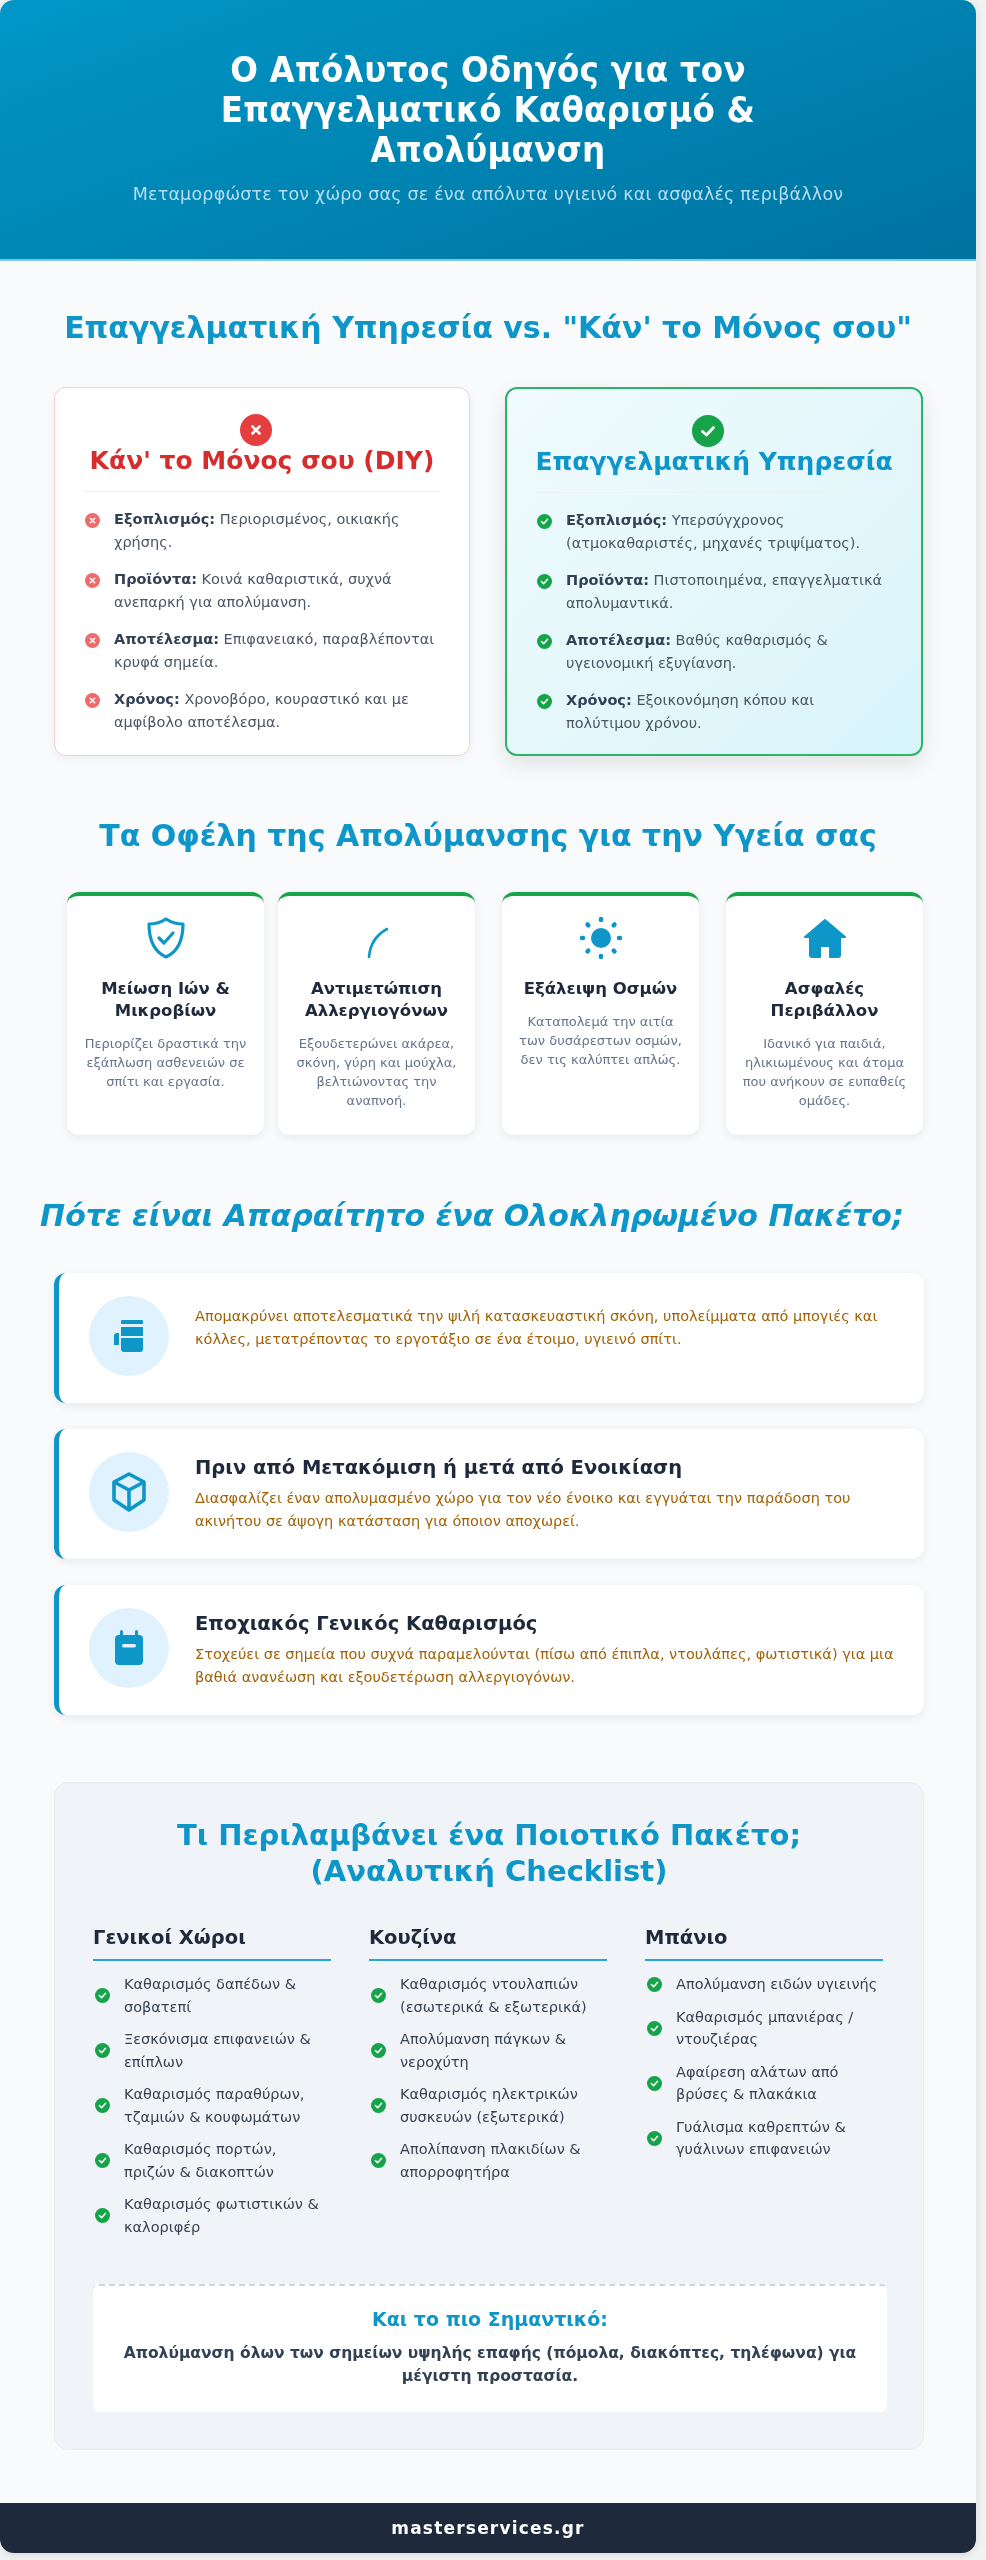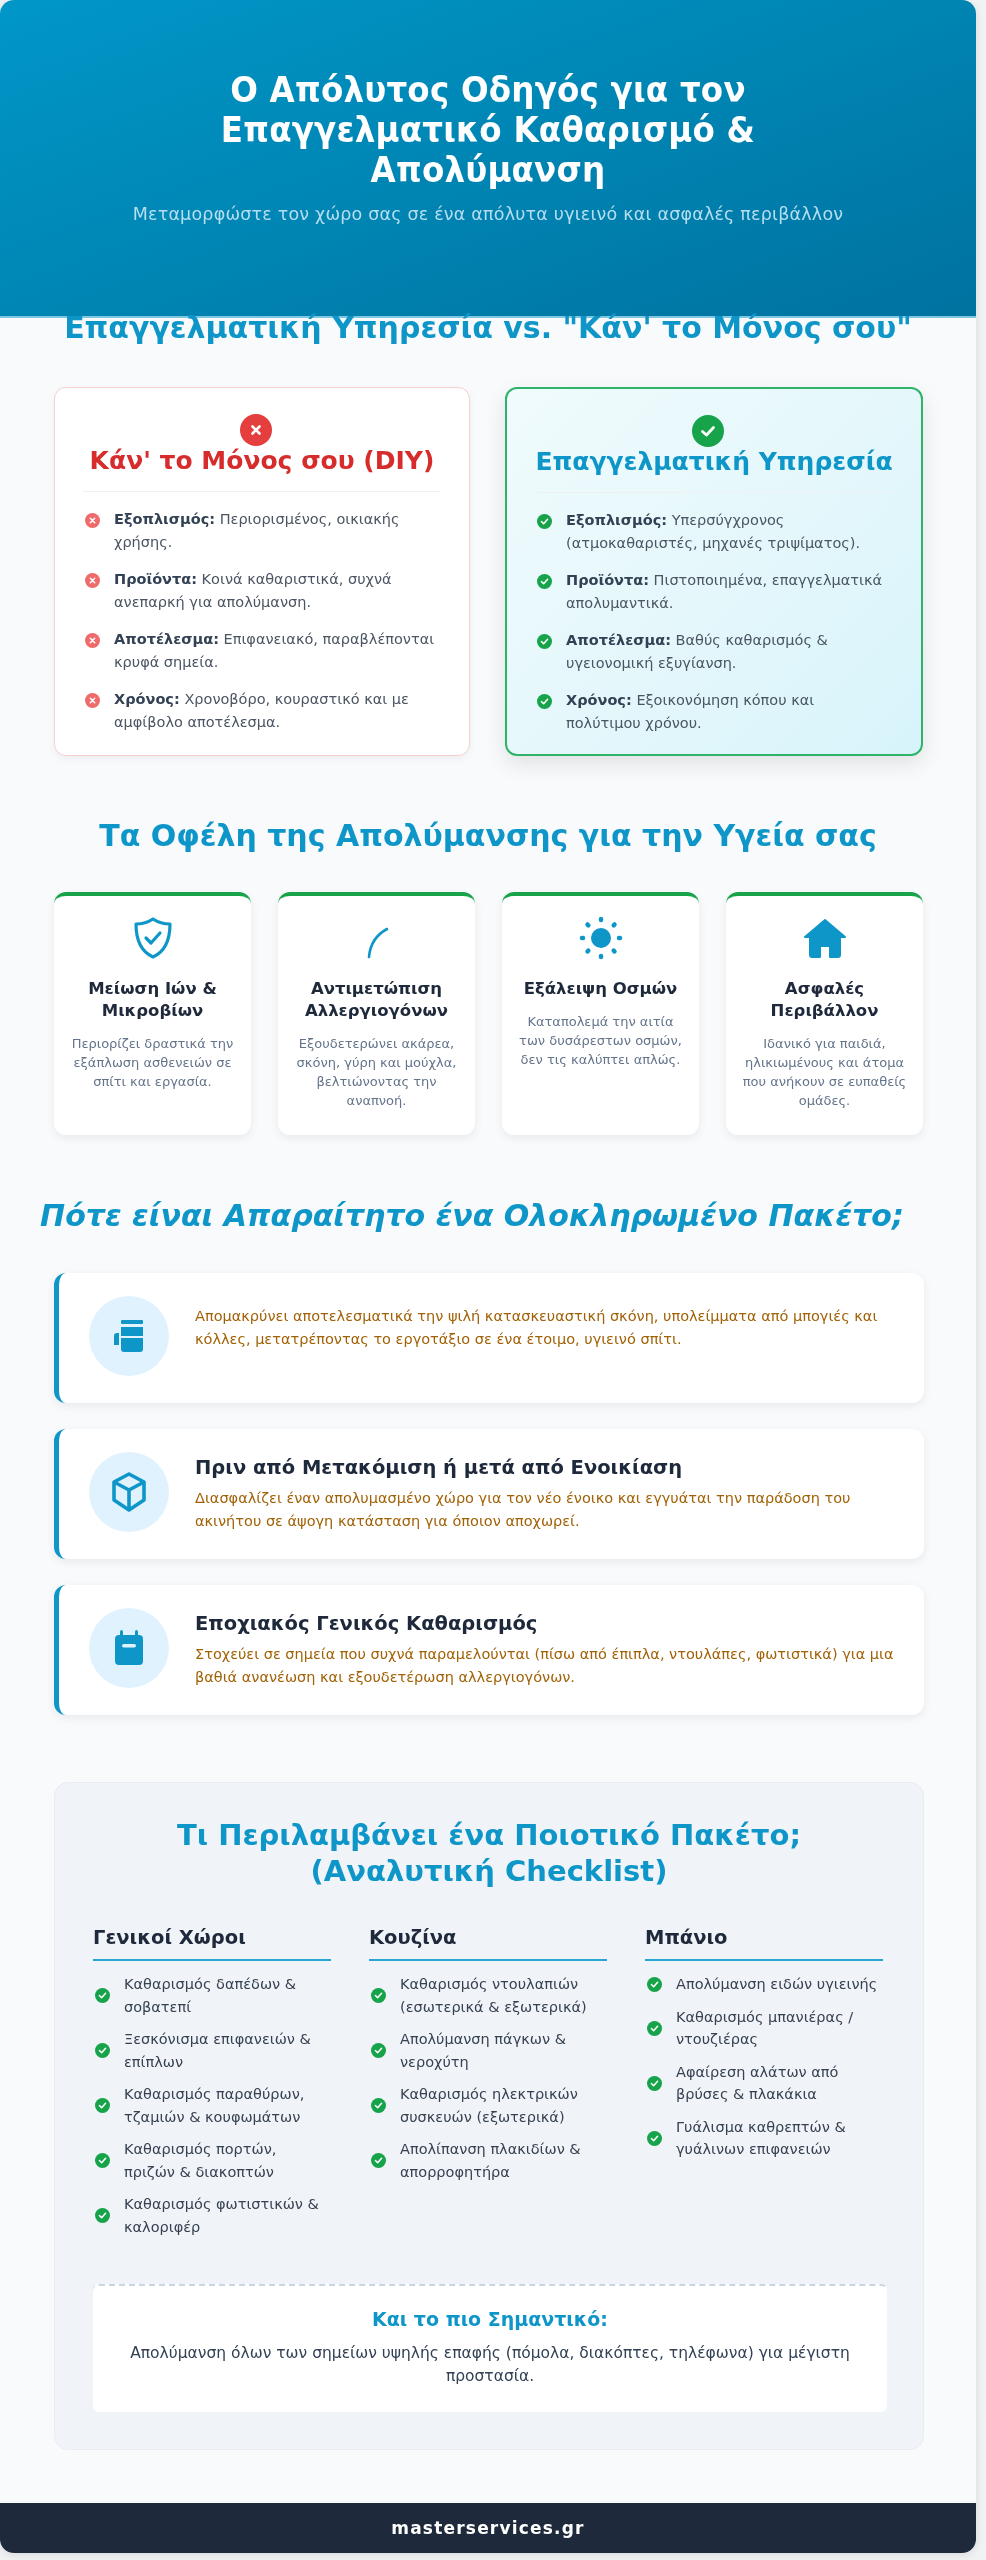--- a/index.html
+++ b/index.html
@@ -7,21 +7,21 @@
   body { font-family: "DejaVu Sans", sans-serif; color: #1e293b; position: relative; }
 
   .page {
     position: absolute; left: 0; top: 0; width: 976px; height: 2553px;
     background: #f8fafc; border-radius: 14px; overflow: hidden;
     box-shadow: 0 2px 8px rgba(0,0,0,0.10);
   }
 
   
   .hero {
-    height: 318px; padding-top: 70px; text-align: center;
+    height: 261px; padding-top: 50px; text-align: center;
     background: linear-gradient(160deg, #0097c8 0%, #0085b3 50%, #0072a0 100%);
     border-bottom: 2px solid #7fc6e0;
   }
   .hero h1 {
     font-family: "DejaVu Sans", sans-serif; font-weight: bold; color: #fff;
     font-size: 35px; line-height: 40px; width: 700px; margin: 0 auto;
     transform: scaleX(0.93); letter-spacing: 0.2px;
   }
   .hero .sub {
     margin-top: 14px; color: #b5def0; font-size: 17.5px; letter-spacing: 0.2px;
@@ -85,21 +85,21 @@
   .col { width: 238px; margin-right: 38px; }
   .col:last-child { margin-right: 0; }
   .col h4 { font-size: 19.5px; line-height: 26px; color: #1e293b; padding-bottom: 8px; border-bottom: 2px solid #2aa6d6; margin-bottom: 12px; }
   .col li { list-style: none; display: flex; align-items: center; font-size: 14.5px; line-height: 22.5px; color: #374151; margin-bottom: 10px; }
   .col li .ic { flex: none; width: 15px; height: 15px; border-radius: 50%; background: #16a34a; margin-right: 14px; margin-left: 2px; display: flex; align-items: center; justify-content: center; }
   .important {
     position: absolute; left: 38px; top: 501px; width: 794px; height: 128px; background: #fff;
     border-top: 2px dashed #cbd5e1; border-radius: 6px; text-align: center; padding-top: 20px;
   }
   .important h5 { color: #0e96c9; font-size: 19px; line-height: 26px; }
-  .important p { margin-top: 10px; font-weight: normal; color: #334155; font-size: 15.5px; line-height: 23px; padding: 0 20px; }
+  .important p { margin-top: 10px; font-weight: bold; color: #334155; font-size: 15.5px; line-height: 23px; padding: 0 20px; }
 
   
   .footer {
     position: absolute; left: 0; top: 2503px; width: 976px; height: 50px; background: #1e293b;
     color: #fff; display: flex; align-items: center; justify-content: center; font-weight: bold; font-size: 17px; letter-spacing: 1.2px;
   }
 </style>
 </head>
 <body>
 
@@ -197,21 +197,21 @@
               <path d="M1.5 4 L4 6.5 L8.5 1.5" stroke="#fff" stroke-width="1.8" fill="none" stroke-linecap="round" stroke-linejoin="round"></path>
             </svg>
           </span>
           <span><b>Χρόνος:</b> <span>Εξοικονόμηση κόπου και πολύτιμου χρόνου.</span></span>
         </li>
     </ul>
   </div>
 
   <h2 class="section-title ben-title">Τα Οφέλη της Απολύμανσης για την Υγεία σας</h2>
 
-  <div class="ben-card" style="left:54px">
+  <div class="ben-card" style="left:67px">
     <div class="ico">
       <svg width="44" height="46" viewBox="0 0 44 46">
           <path d="M22 4 C28 8 34 9 39 9 C39 26 33 37 22 42 C11 37 5 26 5 9 C10 9 16 8 22 4 Z" fill="none" stroke="#0e96c9" stroke-width="3.2" stroke-linejoin="round"></path>
           <path d="M15 23 L20 28 L29 18" fill="none" stroke="#0e96c9" stroke-width="3.2" stroke-linecap="round" stroke-linejoin="round"></path>
         </svg>
     </div>
     <h3>Μείωση Ιών &amp; Μικροβίων</h3>
     <p>Περιορίζει δραστικά την εξάπλωση ασθενειών σε σπίτι και εργασία.</p>
   </div>
   <div class="ben-card" style="left:278px">

